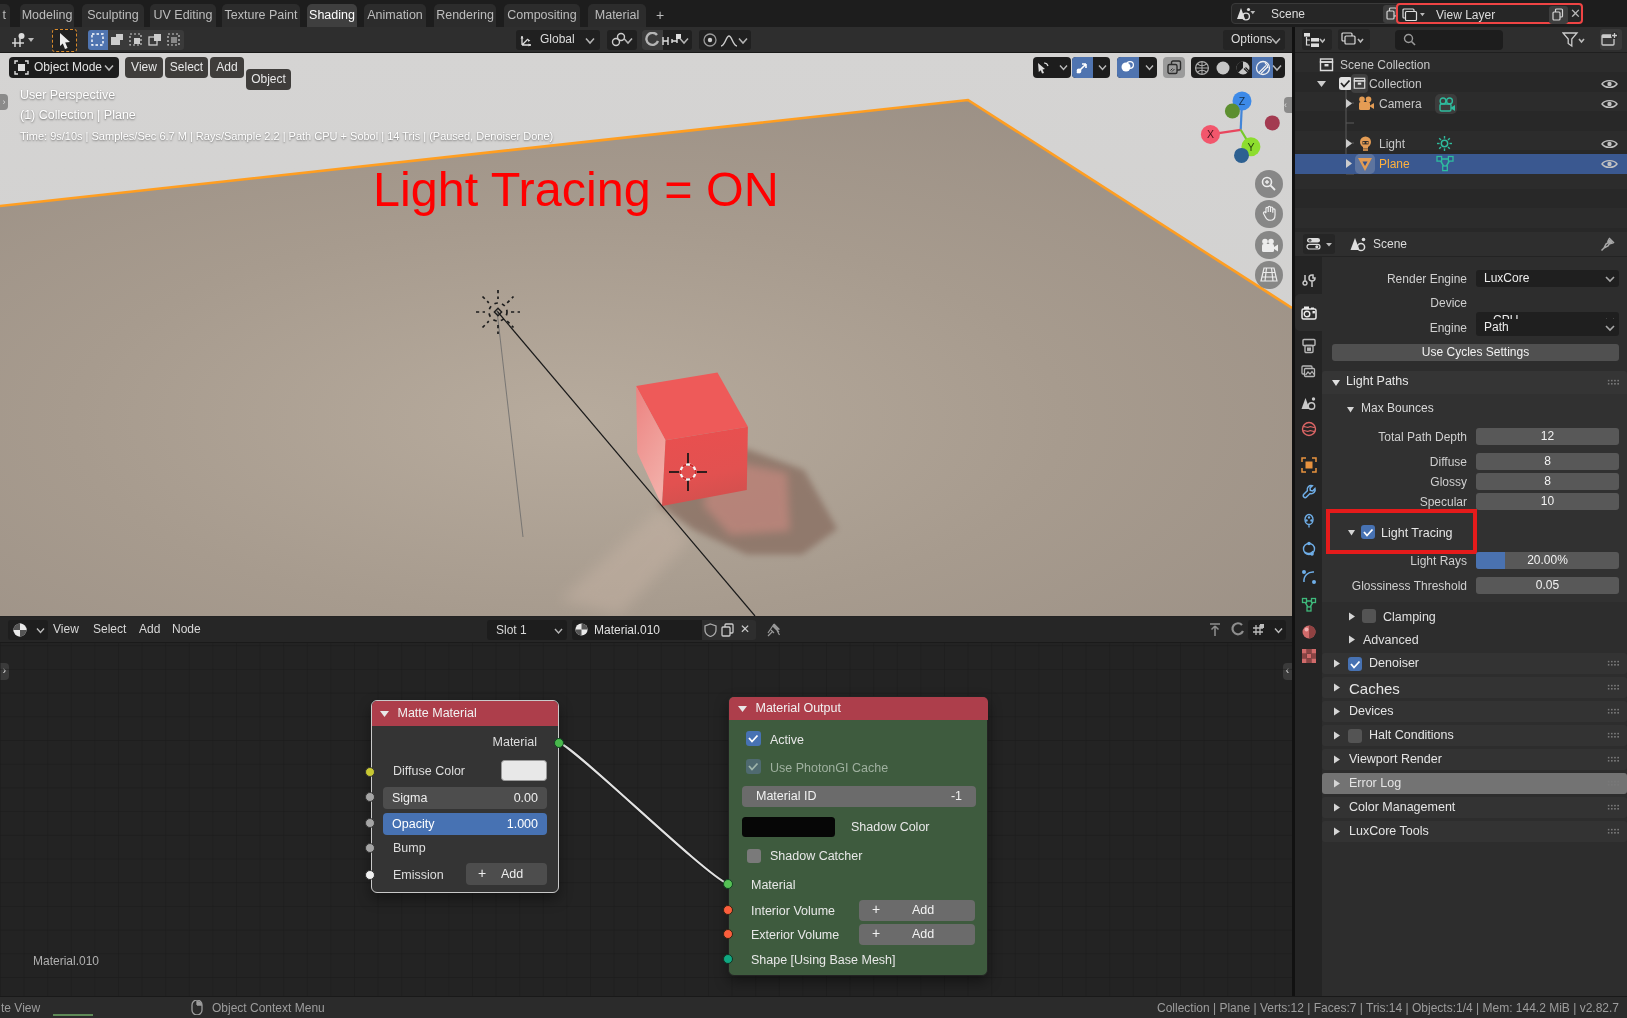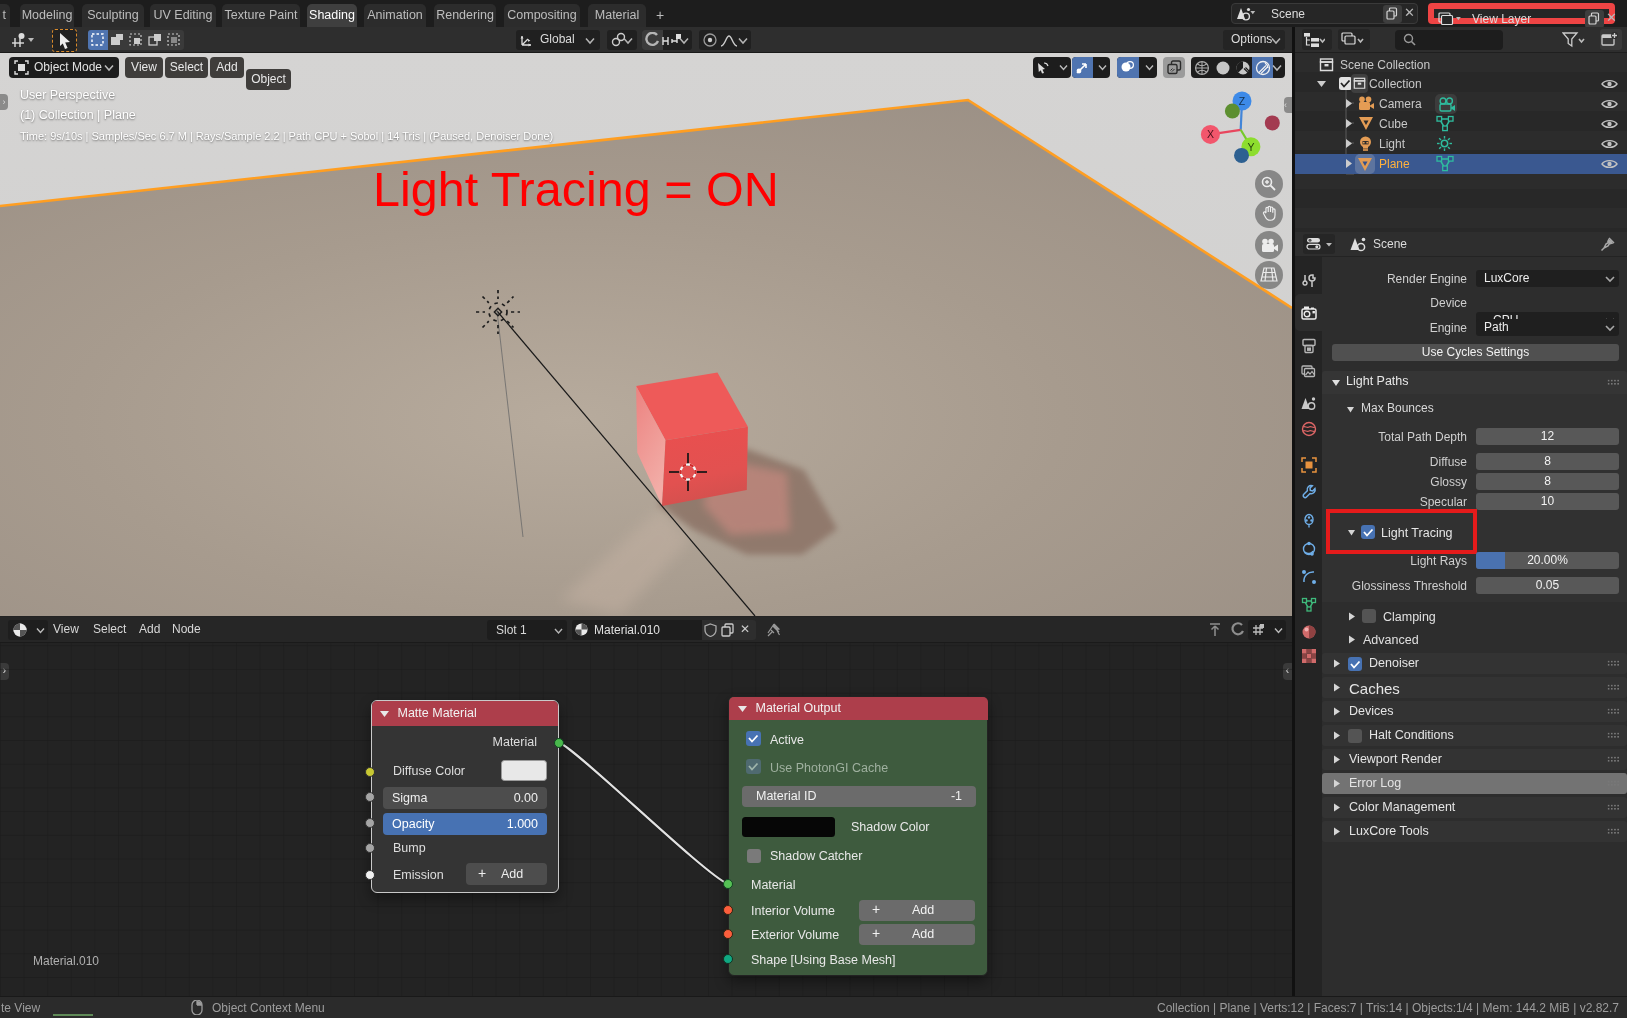--- a/index.html
+++ b/index.html
@@ -38,21 +38,21 @@
     <div class="abs txt" style="left:39px;top:3px;color:#dcdcdc;">Scene</div>
     <div class="abs" style="left:151px;top:1px;width:19px;height:18px;background:#3e3e3e;border-radius:3px;">
       <svg width="12" height="13" style="position:absolute;left:3px;top:2px;" viewBox="0 0 12 13">
           <rect x="3.5" y="1" width="7" height="8" rx="1" fill="none" stroke="#d5d5d5" stroke-width="1.2"></rect>
           <rect x="1" y="4" width="7" height="8" rx="1" fill="#3e3e3e" stroke="#d5d5d5" stroke-width="1.2"></rect>
         </svg>
     </div>
     <div class="abs" style="left:172px;top:1px;color:#b9b9b9;font-size:13px;">✕</div>
   </div>
 
-  <div class="abs" style="left:1428px;top:3px;width:187px;height:21px;background:#262626;border-radius:4px;border:6px solid #ef4444;">
+  <div class="abs" style="left:1396px;top:3px;width:187px;height:21px;background:#262626;border-radius:4px;border:2px solid #ef4444;">
     <svg class="abs" style="left:4px;top:3px;" width="24" height="14" viewBox="0 0 24 14">
       <rect x="1" y="1" width="11" height="9" rx="1" fill="none" stroke="#ddd" stroke-width="1.2"></rect>
         <rect x="3.5" y="3.5" width="11" height="9" rx="1" fill="#262626" stroke="#ddd" stroke-width="1.2"></rect>
       <path d="M18 5 l2.4 3.2 l2.4 -3.2 z" fill="#bbb"></path>
     </svg>
     <div class="abs txt" style="left:38px;top:3px;color:#dcdcdc;">View Layer</div>
     <div class="abs" style="left:151px;top:1px;width:19px;height:18px;background:#3e3e3e;border-radius:3px;">
       <svg width="12" height="13" style="position:absolute;left:3px;top:2px;" viewBox="0 0 12 13">
           <rect x="3.5" y="1" width="7" height="8" rx="1" fill="none" stroke="#d5d5d5" stroke-width="1.2"></rect>
           <rect x="1" y="4" width="7" height="8" rx="1" fill="#3e3e3e" stroke="#d5d5d5" stroke-width="1.2"></rect>
@@ -607,40 +607,20 @@
           <rect x="2" y="7" width="11" height="7" rx="1.5" fill="none" stroke="#2fbc9e" stroke-width="1.4"></rect>
           <path d="M13 10.5 l4 -2.5 v6 l-4 -2.5 z" fill="#2fbc9e"></path>
         </svg>
     </div>
     <svg width="17" height="12" style="position:absolute;left:306px;top:4px;" viewBox="0 0 17 12">
         <path d="M1 6 C4 1.5 13 1.5 16 6 C13 10.5 4 10.5 1 6 Z" fill="none" stroke="#c2c2c2" stroke-width="1.4"></path>
         <circle cx="8.5" cy="6" r="2.2" fill="#c2c2c2"></circle>
       </svg>
   </div>
 
-  <div class="abs" style="left:0;top:87px;width:332px;height:20px;">
-    <svg width="8" height="10" style="position:absolute;left:50px;top:5px;">
-        <path d="M1 0 l6 4.5 l-6 4.5 z" fill="#ccc"></path>
-      </svg>
-    <svg width="16" height="15" style="position:absolute;left:63px;top:2px;" viewBox="0 0 16 15">
-        <path d="M1 1 H15 L8 14 Z" fill="#e49c54"></path>
-        <path d="M5.5 4.5 H10.5 L8 9 Z" fill="#2c2c2c"></path>
-      </svg>
-    <div class="abs txt" style="left:84px;top:3px;">Cube</div>
-    <svg width="18" height="17" style="position:absolute;left:141px;top:1px;" viewBox="0 0 18 17">
-        <path d="M3.5 4 H14.5 L9 13.5 Z" fill="none" stroke="#2fbc9e" stroke-width="1.5"></path>
-        <rect x="1" y="1.5" width="4.6" height="4.6" fill="#2c2c2c" stroke="#2fbc9e" stroke-width="1.3"></rect>
-        <rect x="12.4" y="1.5" width="4.6" height="4.6" fill="#2c2c2c" stroke="#2fbc9e" stroke-width="1.3"></rect>
-        <rect x="6.7" y="11" width="4.6" height="4.6" fill="#2c2c2c" stroke="#2fbc9e" stroke-width="1.3"></rect>
-      </svg>
-    <svg width="17" height="12" style="position:absolute;left:306px;top:4px;" viewBox="0 0 17 12">
-        <path d="M1 6 C4 1.5 13 1.5 16 6 C13 10.5 4 10.5 1 6 Z" fill="none" stroke="#c2c2c2" stroke-width="1.4"></path>
-        <circle cx="8.5" cy="6" r="2.2" fill="#c2c2c2"></circle>
-      </svg>
-  </div>
 
   <div class="abs" style="left:0;top:107px;width:332px;height:20px;">
     <svg width="8" height="10" style="position:absolute;left:50px;top:5px;">
         <path d="M1 0 l6 4.5 l-6 4.5 z" fill="#ccc"></path>
       </svg>
     <svg width="15" height="16" style="position:absolute;left:63px;top:2px;" viewBox="0 0 15 16">
         <circle cx="7.5" cy="6" r="5.5" fill="#e49c54"></circle>
         <rect x="5" y="11" width="5" height="1.6" fill="#e49c54"></rect>
         <rect x="5" y="13.2" width="5" height="1.6" fill="#e49c54"></rect>
         <rect x="4.5" y="5" width="6" height="3.4" fill="#2c2c2c"></rect>

